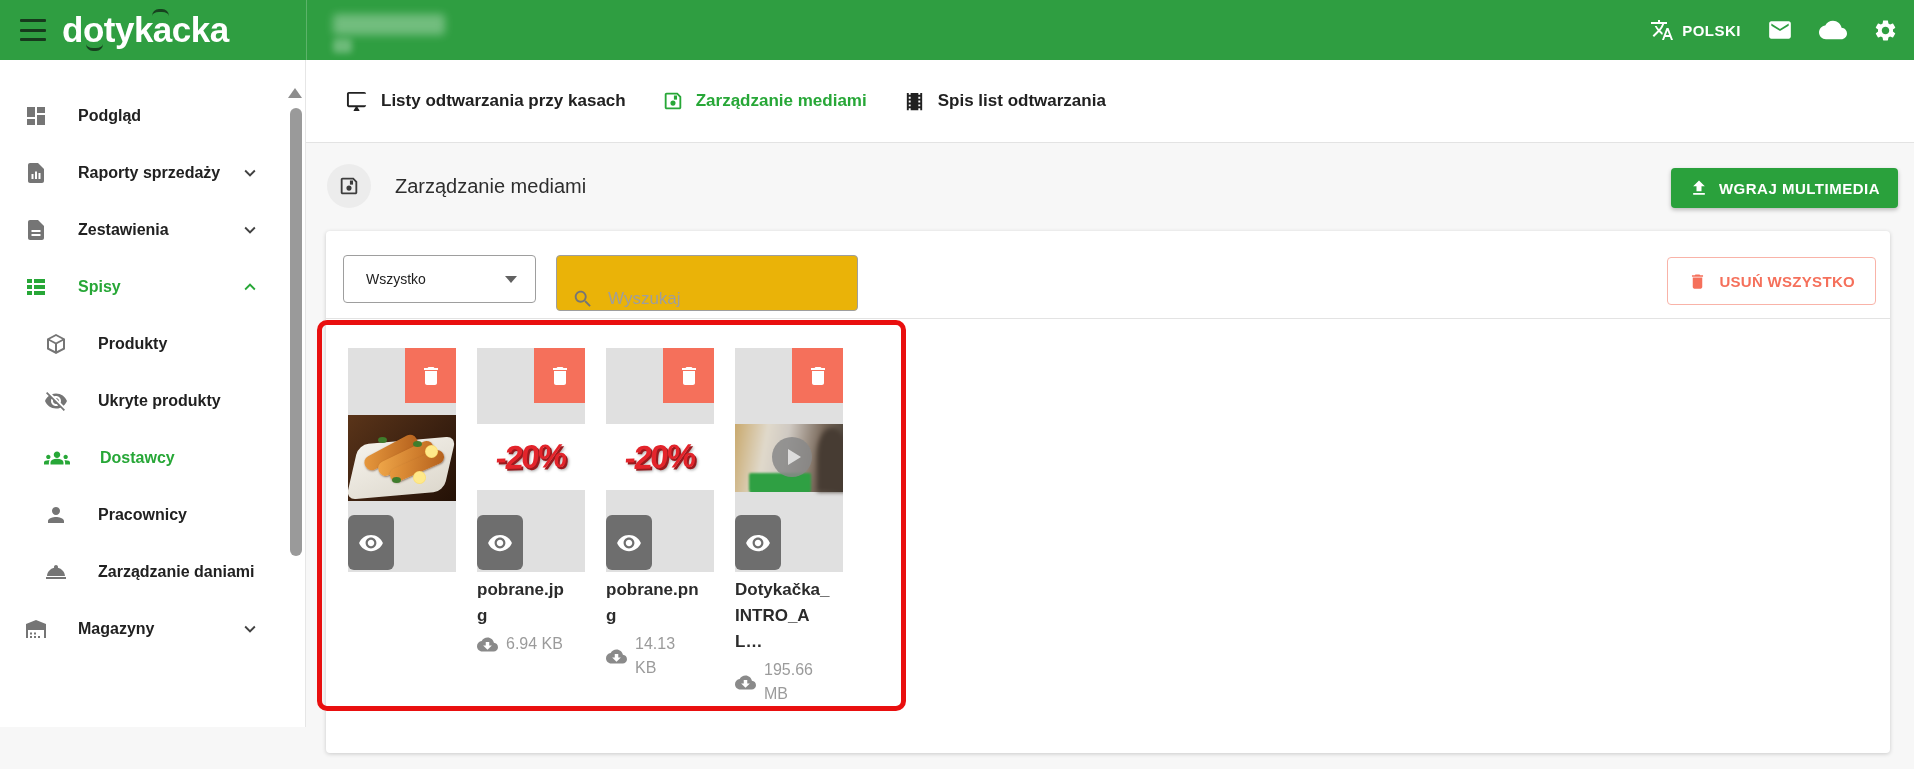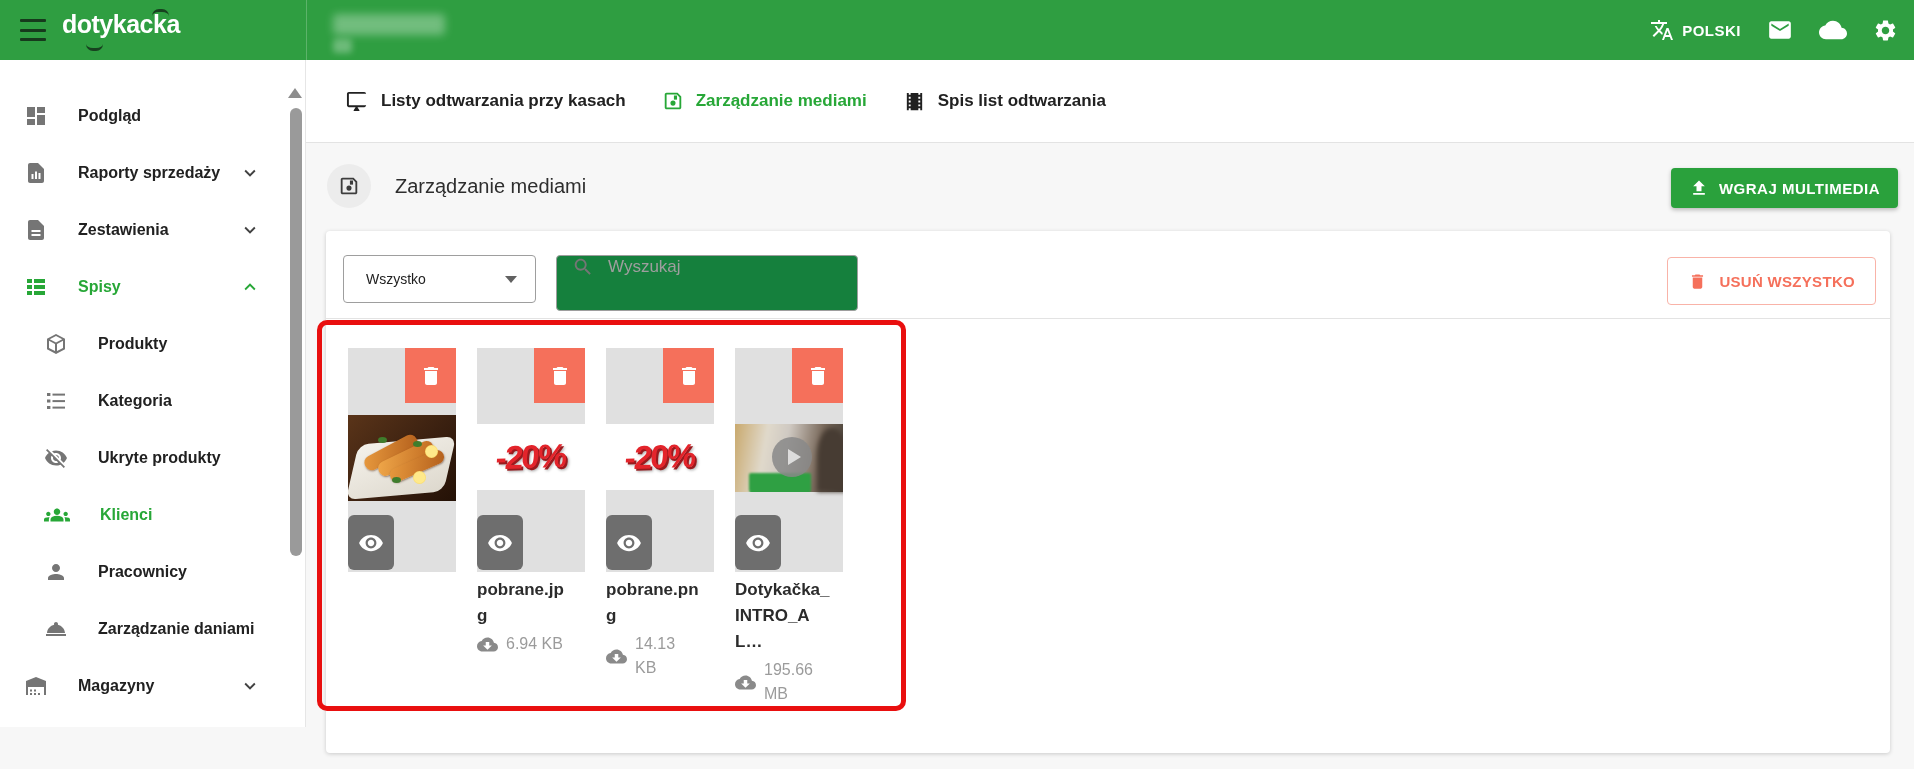--- a/index.html
+++ b/index.html
@@ -6,21 +6,21 @@
   *{box-sizing:border-box;}
   body{font-family:"Liberation Sans",sans-serif;-webkit-font-smoothing:antialiased;}
   #stage{position:relative;width:1914px;height:769px;overflow:hidden;background:#f7f7f7;}
   svg{display:block;}
 
   
   .header{position:absolute;left:0;top:0;width:1914px;height:60px;background:#2f9e41;z-index:30;}
   .header-sep{position:absolute;left:306px;top:0;width:1px;height:60px;background:rgba(255,255,255,0.22);}
   .hamburger{position:absolute;left:20px;top:19px;width:26px;height:22px;display:flex;flex-direction:column;justify-content:space-between;cursor:pointer;}
   .hamburger span{display:block;height:3px;background:#163a1c;border-radius:1px;}
-  .logo{position:absolute;left:62px;top:10px;font-size:25px;font-weight:700;color:#ffffff;letter-spacing:-0.5px;}
+  .logo{position:absolute;left:62px;top:10px;font-size:35px;font-weight:700;color:#ffffff;letter-spacing:-0.5px;}
   .logo-arc-u{position:absolute;left:86px;top:44px;width:17px;height:7px;border-bottom:3px solid #17421f;border-radius:0 0 9px 9px;}
   .logo-arc-o{position:absolute;left:152px;top:9px;width:17px;height:7px;border-top:3px solid #17421f;border-radius:9px 9px 0 0;}
   .blur-blob1{position:absolute;left:333px;top:14px;width:112px;height:21px;background:rgba(255,255,255,0.32);border-radius:4px;filter:blur(4px);}
   .blur-blob2{position:absolute;left:333px;top:39px;width:19px;height:14px;background:rgba(255,255,255,0.30);border-radius:3px;filter:blur(3px);}
   .header-right{position:absolute;right:16px;top:0;height:60px;display:flex;align-items:center;gap:26px;color:#ffffff;}
   .lang{display:flex;align-items:center;gap:8px;cursor:pointer;}
   .lang-label{font-size:15px;font-weight:700;letter-spacing:0.5px;color:#ffffff;}
   .hicon{color:#ffffff;cursor:pointer;}
 
   
@@ -49,21 +49,21 @@
   .content{position:absolute;left:0;top:83px;width:1608px;height:626px;}
   .title-badge{position:absolute;left:21px;top:21px;width:44px;height:44px;border-radius:50%;background:#ececec;display:flex;align-items:center;justify-content:center;color:#3c3c3c;}
   .page-title{position:absolute;left:89px;top:21px;height:44px;line-height:44px;font-size:20px;color:#2e2e2e;}
   .upload-btn{position:absolute;right:16px;top:25px;height:40px;padding:0 18px;background:#2aa13c;border:none;border-radius:4px;box-shadow:0 2px 4px rgba(0,0,0,0.25);display:flex;align-items:center;gap:10px;color:#ffffff;font-size:15px;font-weight:700;letter-spacing:0.5px;cursor:pointer;font-family:"Liberation Sans",sans-serif;}
 
   .card{position:absolute;left:20px;top:88px;right:24px;bottom:16px;background:#ffffff;border-radius:4px;box-shadow:0 1px 4px rgba(0,0,0,0.18);}
   .filter-row{position:relative;height:88px;border-bottom:1px solid #e3e3e3;}
   .type-select{position:absolute;left:17px;top:24px;width:193px;height:48px;border:1px solid #9e9e9e;border-radius:4px;background:#ffffff;display:flex;align-items:center;cursor:pointer;}
   .type-select .val{margin-left:22px;font-size:14px;color:#212121;}
   .caret{position:absolute;right:18px;top:50%;margin-top:-3px;width:0;height:0;border-left:6px solid transparent;border-right:6px solid transparent;border-top:7px solid #616161;}
-  .search-box{position:absolute;left:230px;top:24px;width:302px;height:56px;border:1px solid #9e9e9e;border-radius:4px;background:#15803d;display:flex;align-items:flex-start;}
+  .search-box{position:absolute;left:230px;top:24px;width:302px;height:56px;border:1px solid #9e9e9e;border-radius:4px;background:#eab308;display:flex;align-items:flex-end;}
   .search-box .sicon{margin-left:15px;color:#757575;flex:0 0 auto;}
   .search-box input{border:none;outline:none;margin-left:12px;width:230px;font-size:17px;color:#212121;font-family:"Liberation Sans",sans-serif;background:transparent;}
   .search-box input::placeholder{color:#9e9e9e;}
   .delete-all-btn{position:absolute;right:14px;top:26px;height:48px;padding:16px 20px;background:#ffffff;border:1px solid #f9b3a8;border-radius:4px;display:flex;align-items:center;gap:12px;color:#f5705b;font-size:15px;font-weight:700;letter-spacing:0.3px;cursor:pointer;font-family:"Liberation Sans",sans-serif;}
 
   
   .tiles-row{display:flex;gap:21px;padding:29px 0 0 22px;}
   .media-card{width:108px;flex:0 0 auto;}
   .thumb{position:relative;width:108px;height:224px;background:#e0e0e0;overflow:hidden;}
   .trash-btn{position:absolute;top:0;right:0;width:51px;height:55px;background:#f5705b;display:flex;align-items:center;justify-content:center;color:#ffffff;cursor:pointer;}
@@ -214,50 +214,37 @@
 
       <div class="nav-item sub">
         <span class="nicon">
             <svg width="24" height="24" viewBox="0 0 24 24" fill="currentColor">
               <path d="M12 1.95L3 6.7v10.6l9 4.75 9-4.75V6.7L12 1.95zm6.23 5.21L12 10.44 5.77 7.16 12 3.88l6.23 3.28zM5 8.77l6 3.16v7.14l-6-3.17V8.77zm8 10.3v-7.14l6-3.16v7.13l-6 3.17z"></path>
             </svg>
           </span>
         <span class="nav-label">Produkty</span>
       </div>
 
-      <div class="nav-item sub">
-        <span class="nicon">
-            <svg width="24" height="24" viewBox="0 0 24 24" fill="currentColor">
-              <rect x="3" y="4" width="3.4" height="3"></rect>
-              <rect x="8.5" y="4.6" width="12.5" height="2"></rect>
-              <rect x="3" y="10.5" width="3.4" height="3"></rect>
-              <rect x="8.5" y="11.1" width="12.5" height="2"></rect>
-              <rect x="3" y="17" width="3.4" height="3"></rect>
-              <rect x="8.5" y="17.6" width="12.5" height="2"></rect>
-            </svg>
-          </span>
-        <span class="nav-label">Kategoria</span>
-      </div>
 
       <div class="nav-item sub">
         <span class="nicon">
             <svg width="24" height="24" viewBox="0 0 24 24" fill="currentColor">
               <path d="M12 7c2.76 0 5 2.24 5 5 0 .65-.13 1.26-.36 1.83l2.92 2.92c1.51-1.26 2.7-2.89 3.43-4.75-1.73-4.39-6-7.5-11-7.5-1.4 0-2.74.25-3.98.7l2.16 2.16C10.74 7.13 11.35 7 12 7zM2 4.27l2.28 2.28.46.46C3.08 8.3 1.78 10.02 1 12c1.73 4.39 6 7.5 11 7.5 1.55 0 3.03-.3 4.38-.84l.42.42L19.73 22 21 20.73 3.27 3 2 4.27zM7.53 9.8l1.55 1.55c-.05.21-.08.43-.08.65 0 1.66 1.34 3 3 3 .22 0 .44-.03.65-.08l1.55 1.55c-.67.33-1.41.53-2.2.53-2.76 0-5-2.24-5-5 0-.79.2-1.53.53-2.2zm4.31-.78l3.15 3.15.02-.16c0-1.66-1.34-3-3-3l-.17.01z"></path>
             </svg>
           </span>
         <span class="nav-label">Ukryte produkty</span>
       </div>
 
       <div class="nav-item sub active">
         <span class="nicon">
             <svg width="26" height="26" viewBox="0 0 24 24" fill="currentColor">
               <path d="M12 12.75c1.63 0 3.07.39 4.24.9 1.08.48 1.76 1.56 1.76 2.73V18H6v-1.61c0-1.18.68-2.26 1.76-2.73 1.17-.52 2.61-.91 4.24-.91zM4 13c1.1 0 2-.9 2-2s-.9-2-2-2-2 .9-2 2 .9 2 2 2zm1.13 1.1c-.37-.06-.74-.1-1.13-.1-.99 0-1.93.21-2.78.58C.48 14.9 0 15.62 0 16.43V18h4.5v-1.61c0-.83.23-1.61.63-2.29zM20 13c1.1 0 2-.9 2-2s-.9-2-2-2-2 .9-2 2 .9 2 2 2zm4 3.43c0-.81-.48-1.53-1.22-1.85-.85-.37-1.79-.58-2.78-.58-.39 0-.76.04-1.13.1.4.68.63 1.46.63 2.29V18H24v-1.57zM12 6c1.66 0 3 1.34 3 3s-1.34 3-3 3-3-1.34-3-3 1.34-3 3-3z"></path>
             </svg>
           </span>
-        <span class="nav-label">Klienci</span>
+        <span class="nav-label">Dostawcy</span>
       </div>
 
       <div class="nav-item sub">
         <span class="nicon">
             <svg width="24" height="24" viewBox="0 0 24 24" fill="currentColor">
               <path d="M12 12c2.21 0 4-1.79 4-4s-1.79-4-4-4-4 1.79-4 4 1.79 4 4 4zm0 2c-2.67 0-8 1.34-8 4v2h16v-2c0-2.66-5.33-4-8-4z"></path>
             </svg>
           </span>
         <span class="nav-label">Pracownicy</span>
       </div>

